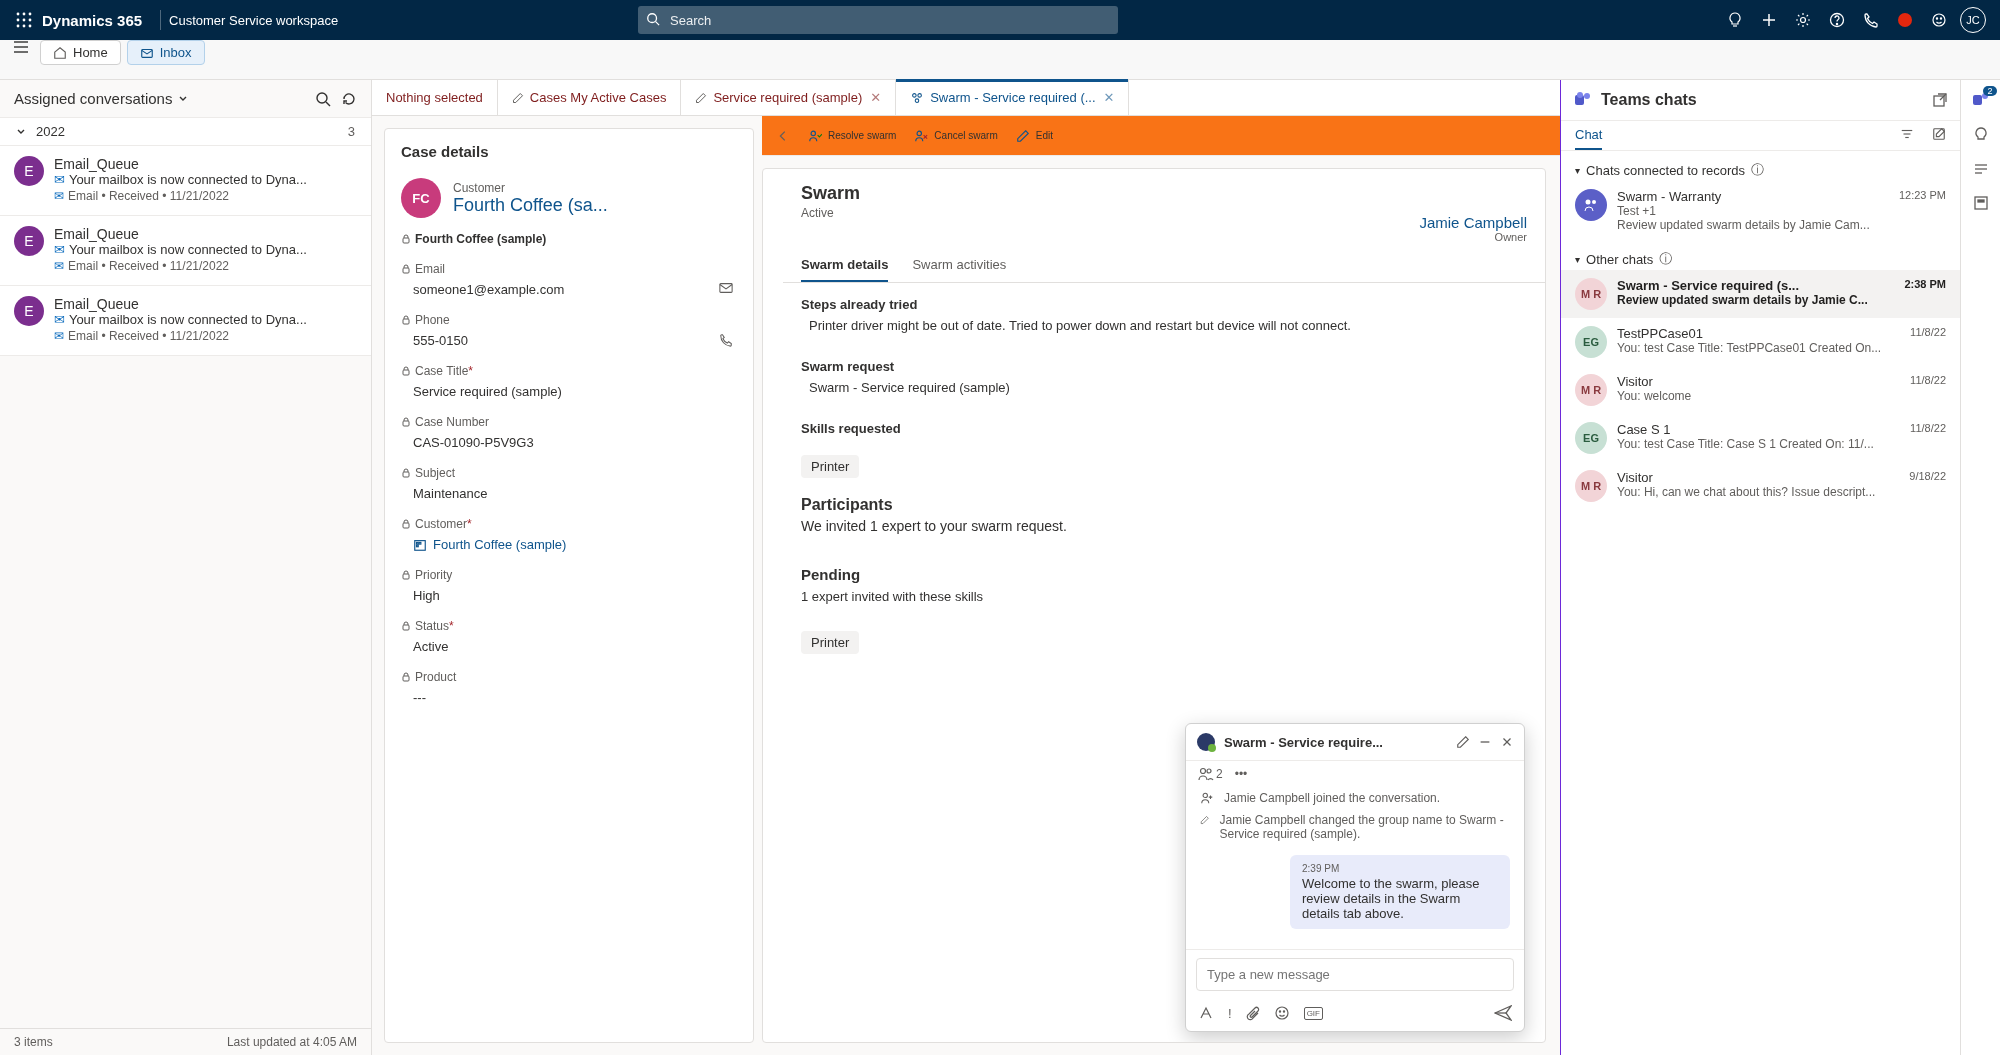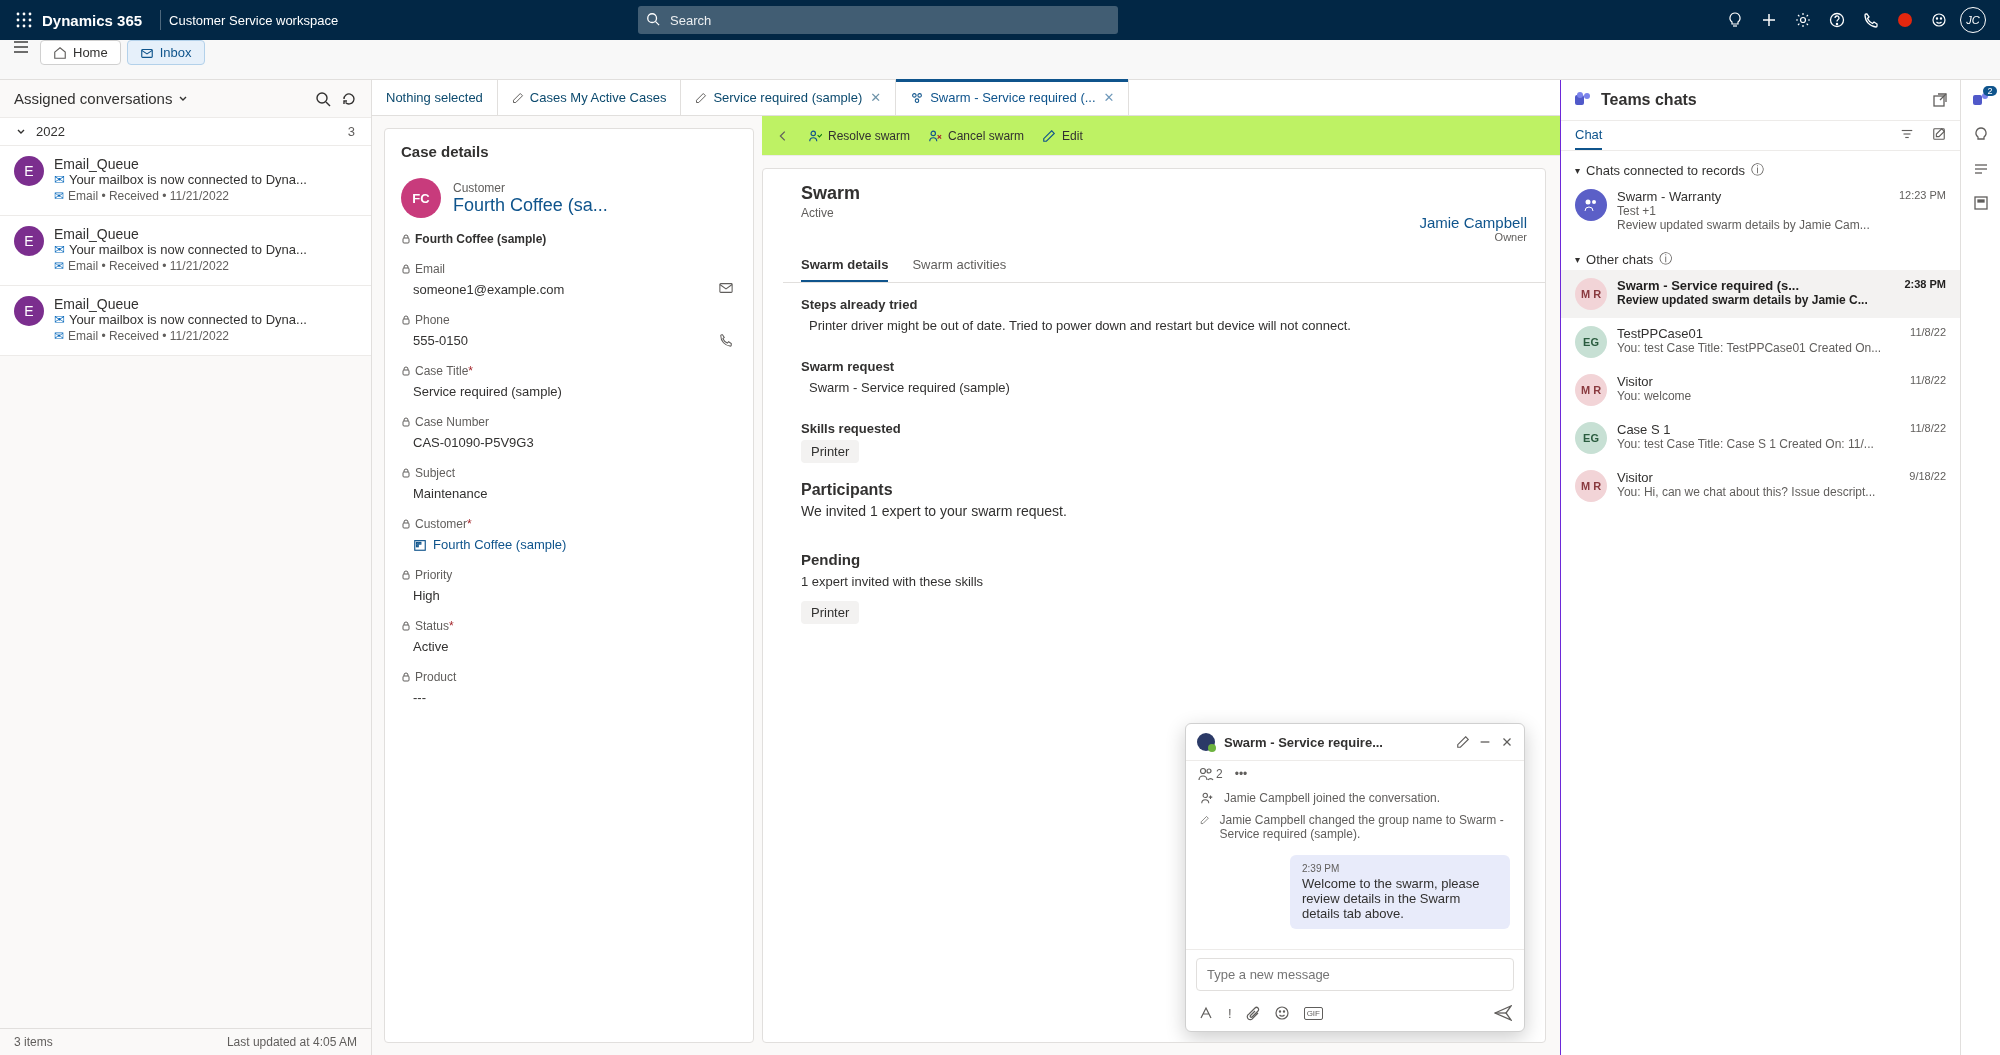--- a/index.html
+++ b/index.html
@@ -6,21 +6,21 @@
 body { font-family: "Segoe UI", -apple-system, sans-serif; font-size: 13px; color: #323130; background: #fff; overflow: hidden; }
 .topbar { height: 40px; background: #022745; color: #fff; display: flex; align-items: center; padding: 0 10px; }
 .topbar .waffle { width: 28px; display:flex; align-items:center; justify-content:center; cursor:pointer; }
 .topbar .app-title { font-weight: 600; margin: 0 10px 0 4px; font-size: 15px; }
 .topbar .divider { width: 1px; height: 20px; background: rgba(255,255,255,0.3); margin: 0 8px; }
 .topbar .workspace { font-size: 13px; }
 .topbar .search { flex: 0 0 auto; margin-left: auto; margin-right: auto; position: relative; }
 .topbar .search input { width: 480px; height: 28px; background: rgba(255,255,255,0.25); border: none; color: #fff; padding: 0 10px 0 32px; border-radius: 3px; font-size: 13px; }
 .topbar .search input::placeholder { color: rgba(255,255,255,0.9); }
 .topbar .search svg { position:absolute; left:8px; top:6px; }
-.topbar .actions { display:flex; align-items:center; gap:0; margin-left:auto;font-style:italic; }
+.topbar .actions { display:flex; align-items:center; gap:0; margin-left:auto; }
 .topbar .actions .ic { width: 34px; height:40px; display:flex; align-items:center; justify-content:center; cursor:pointer; }
 .topbar .red-dot { width:14px; height:14px; background:#e3270e; border-radius:50%; }
 .topbar .avatar-badge { width:26px;height:26px;border:1.5px solid #fff;border-radius:50%;display:flex;align-items:center;justify-content:center;font-size:11px; }
 
 .sessionbar { height: 40px; background:#f8f8f8; border-bottom:1px solid #e1dfdd; display:flex; align-items:flex-start; padding:0 8px; gap:6px; }
 .sessionbar .hamburger { width:26px; display:flex; justify-content:center; cursor:pointer; }
 .pill { display:flex; align-items:center; gap:6px; padding:4px 12px; border-radius:4px; border:1px solid #d0d0d0; background:#fff; cursor:pointer; font-size:13px; }
 .pill.active { background:#e6f0fa; border-color:#b3d1ea; color:#0f548c; }
 .pill svg { flex-shrink:0; }
 
@@ -39,58 +39,58 @@
 .conv-item .col { flex:1; min-width:0; }
 .conv-item .from { font-weight:400; font-size:14px; }
 .conv-item .subj { font-size:13px; color:#323130; white-space:nowrap; overflow:hidden; text-overflow:ellipsis; display:flex; align-items:center; gap:4px;}
 .conv-item .meta { font-size:12px; color:#605e5c; margin-top:2px; display:flex; align-items:center; gap:4px;}
 .envelope { color:#0d6cbe;}
 .leftcol .footer { margin-top:auto; border-top:1px solid #e1dfdd; padding:6px 14px; font-size:12px; color:#605e5c; display:flex; }
 .leftcol .footer .right { margin-left:auto; }
 
 .midcol { flex:1; display:flex; flex-direction:column; background:#faf9f8; min-width:0; }
 .tabs { height:36px; display:flex; border-bottom:1px solid #e1dfdd; background:#fff; }
-.tab { display:flex; align-items:center; gap:6px; padding:0 14px; font-size:13px; color:#0c4a6e; border-right:1px solid #e1dfdd; cursor:pointer; position:relative; }
+.tab { display:flex; align-items:center; gap:6px; padding:0 14px; font-size:13px; color:#7f1d1d; border-right:1px solid #e1dfdd; cursor:pointer; position:relative; }
 .tab.active { color:#0f548c; }
 .tab.active::after { content:""; position:absolute; left:0; right:0; top:-1px; height:3px; background:#0f548c; }
 .tab .close { margin-left:2px; opacity:.6; }
 
 .split { flex:1; display:flex; min-height:0; }
 .case-pane { width: 370px; background:#fff; margin:12px 8px 12px 12px; border:1px solid #e1dfdd; border-radius:4px;  overflow-y:auto; }
 .case-pane h3 { font-size:15px; font-weight:600; padding:14px 16px 8px 16px; }
 .cust-row { display:flex; gap:12px; padding:10px 16px 8px 16px; align-items:center;}
 .cust-row .cav { width:40px;height:40px;border-radius:50%;background:#c83b7c;color:#fff;display:flex;align-items:center;justify-content:center;font-weight:600; }
 .cust-row .lbl { font-size:12px; color:#605e5c; }
 .cust-row .name { font-size:18px; color:#0f548c; font-weight:400; white-space:nowrap; overflow:hidden; text-overflow:ellipsis; max-width:200px;}
 .field { padding:6px 16px 10px 16px; }
 .field .flabel { font-size:12px; color:#605e5c; display:flex; align-items:center; gap:4px; }
 .field .fval { font-size:13px; padding:6px 4px 0 12px;}
 .field .fval.link { color:#0f548c; display:flex; align-items:center; gap:6px;}
 .field .iconr { float:right; color:#605e5c; }
 .lock { width:10px; height:10px; }
 .req::after { content:"*"; color:#a4262c; }
 
 .swarm-pane { flex:1; display:flex; flex-direction:column; min-width:0; margin:0 0 12px 0;}
-.cmdbar { height:40px; display:flex; align-items:center; gap:18px; padding:0 14px; font-size:12px; background:#bef264; border-bottom:1px solid #edebe9;}
+.cmdbar { height:40px; display:flex; align-items:center; gap:18px; padding:0 14px; font-size:10px; background:#f97316; border-bottom:1px solid #edebe9;}
 .cmdbar .cmd { display:flex; align-items:center; gap:6px; color:#323130; cursor:pointer; }
 .cmdbar .cmd svg { color:#0f548c; }
 .swarm-card { margin:12px 14px 0 0; background:#fff; border:1px solid #e1dfdd; border-radius:4px; flex:1; overflow-y:auto; position:relative;padding-left:20px;}
 .swarm-head { display:flex; padding:14px 18px 4px 18px; }
 .swarm-head .l .t { font-size:18px; font-weight:600;}
 .swarm-head .l .s { font-size:12px; color:#605e5c; margin-top:2px;}
 .swarm-head .r { margin-left:auto; text-align:right;}
 .swarm-head .r .owner { font-size:15px; color:#0f548c;margin-top:31px; }
 .swarm-head .r .olabel { font-size:11px; color:#605e5c;}
 .swarm-tabs { display:flex; gap:24px; padding:10px 18px 0 18px; border-bottom:1px solid #e1dfdd;}
 .swarm-tabs .st { font-size:13px; padding-bottom:8px; cursor:pointer; color:#605e5c;}
 .swarm-tabs .st.active { color:#323130; font-weight:600; border-bottom:2px solid #0f548c;}
 .sec { padding:14px 18px 4px 18px; }
 .sec .sl { font-size:13px; font-weight:600; }
 .sec .sv { font-size:13px; color:#323130; padding:6px 0 8px 8px;}
-.chip { display:inline-block; background:#f3f2f1; padding:4px 10px; border-radius:4px; font-size:13px; margin-top:4px;}
+.chip { display:inline-block; background:#f3f2f1; padding:4px 10px; border-radius:4px; font-size:13px; margin-top:19px;}
 .sec.h2 .sl { font-size:16px; font-weight:600; }
 .invline { font-size:14px; padding:4px 0 14px 0; }
 
 .teams-popup { position:absolute; right:20px; bottom:10px; width:340px; background:#fff; border:1px solid #d0d0d0; border-radius:6px; box-shadow:0 6px 20px rgba(0,0,0,0.2); display:flex; flex-direction:column; }
 .teams-popup .tph { display:flex; align-items:center; gap:8px; padding:8px 10px; border-bottom:1px solid #edebe9;}
 .teams-popup .tph .tt { font-weight:600; font-size:13px; flex:1; white-space:nowrap; overflow:hidden; text-overflow:ellipsis;}
 .teams-popup .tph .ic { cursor:pointer; color:#605e5c;}
 .teams-popup .row2 { display:flex; align-items:center; gap:12px; padding:6px 12px; color:#605e5c; font-size:12px;}
 .teams-popup .sysmsg { display:flex; gap:10px; padding:4px 14px; font-size:12px; color:#605e5c; }
 .teams-popup .bubble-wrap { padding:10px 14px 20px 14px; display:flex; justify-content:flex-end; }

